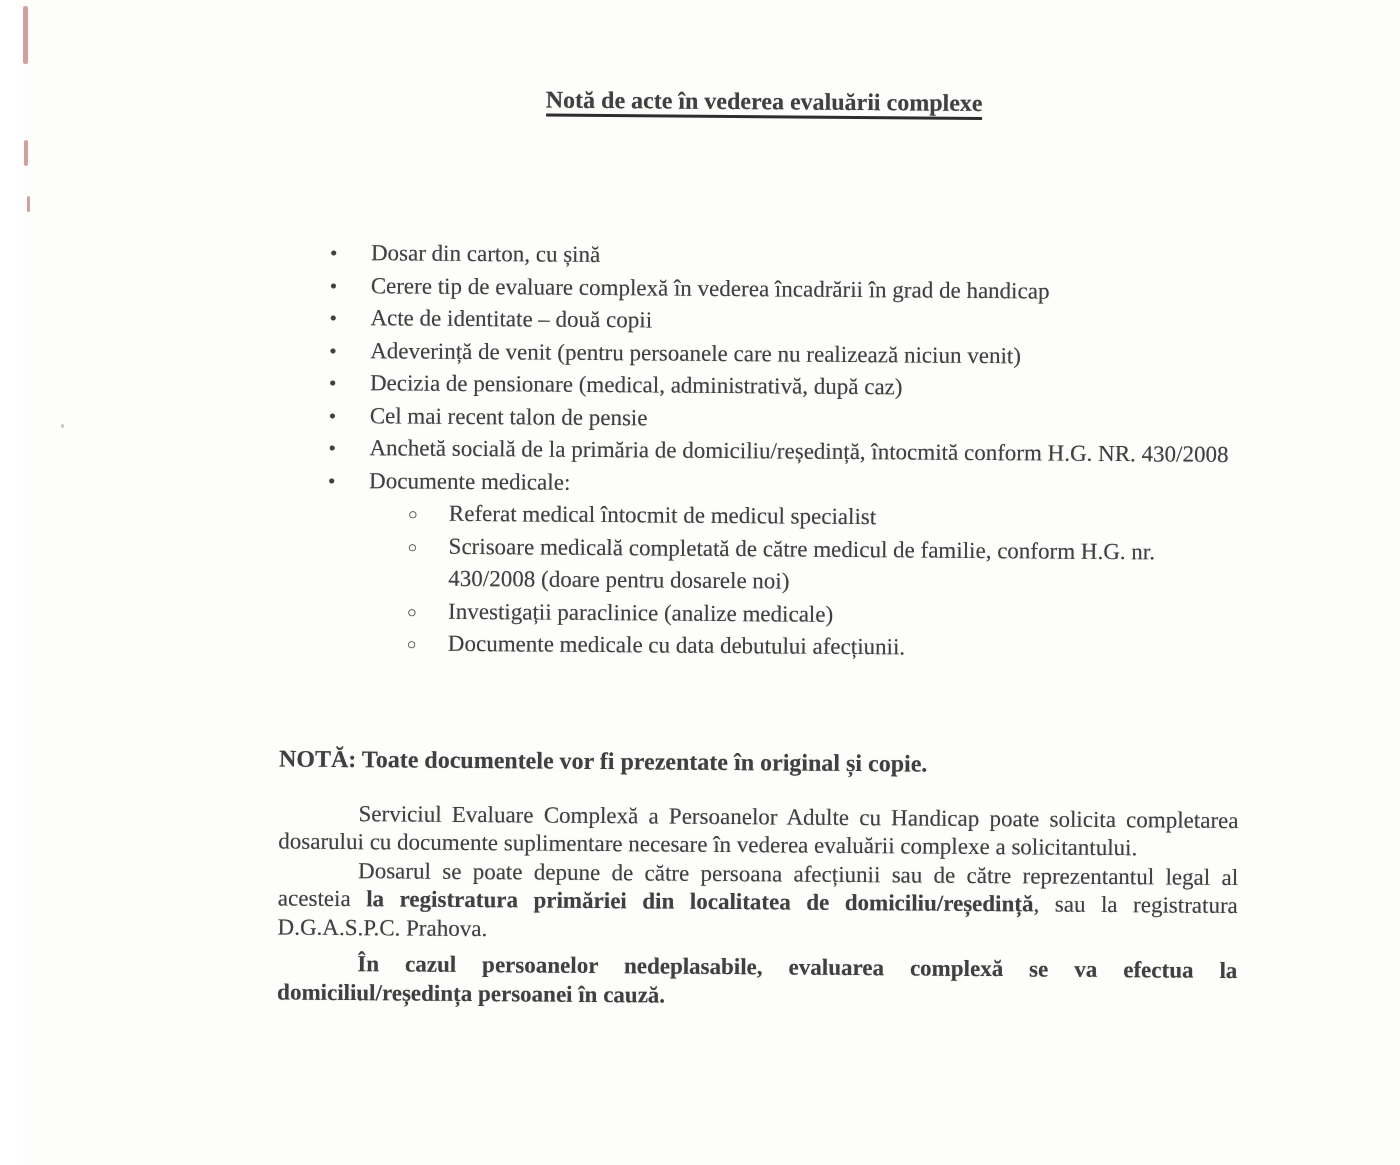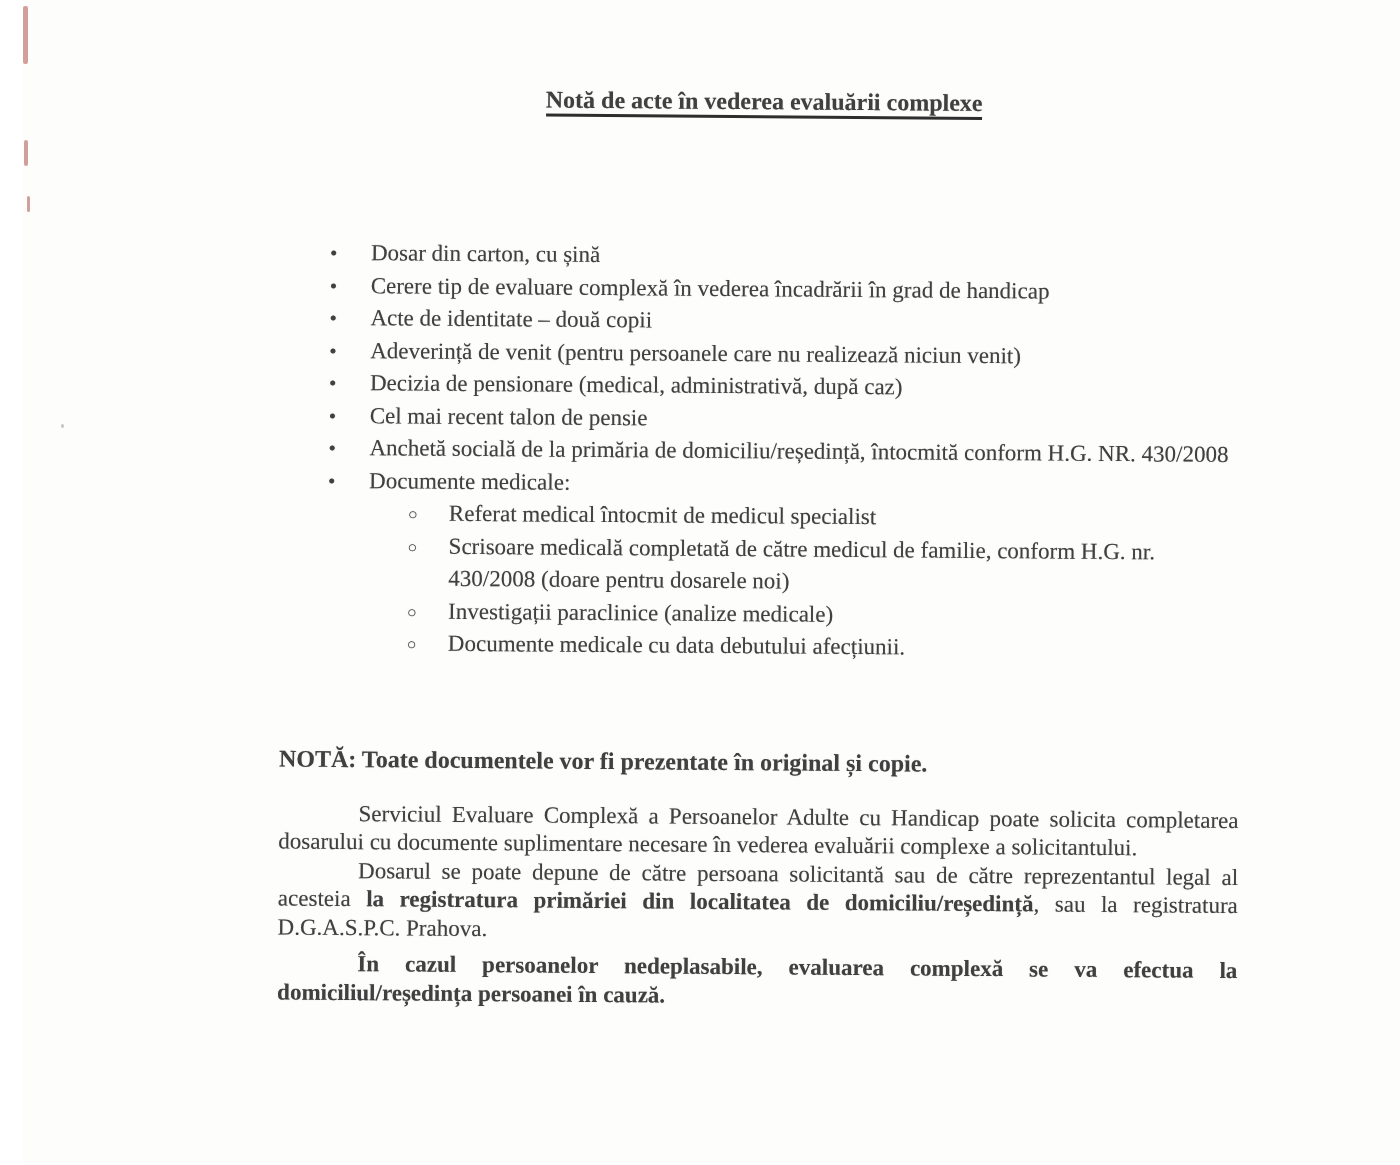--- a/index.html
+++ b/index.html
@@ -142,19 +142,19 @@
         <li class="sub-item"><span class="sub-bullet-marker">○</span><span>Referat medical întocmit de medicul specialist</span></li>
         <li class="sub-item"><span class="sub-bullet-marker">○</span><span>Scrisoare medicală completată de către medicul de familie, conform H.G. nr. 430/2008 (doare pentru dosarele noi)</span></li>
         <li class="sub-item"><span class="sub-bullet-marker">○</span><span>Investigații paraclinice (analize medicale)</span></li>
         <li class="sub-item"><span class="sub-bullet-marker">○</span><span>Documente medicale cu data debutului afecțiunii.</span></li>
       </ul>
 
       <p class="note-line"><span class="note-label">NOTĂ:</span><span> Toate documentele vor fi prezentate în original și copie.</span></p>
 
       <div class="body-paragraphs">
         <p class="para">Serviciul Evaluare Complexă a Persoanelor Adulte cu Handicap poate solicita completarea dosarului cu documente suplimentare necesare în vederea evaluării complexe a solicitantului.</p>
-        <p class="para"><span>Dosarul se poate depune de către persoana solicitantă sau de către reprezentantul legal al acesteia </span><span class="bold-inline">la registratura primăriei din localitatea de domiciliu/reședință</span><span>, sau la registratura D.G.A.S.P.C. Prahova.</span></p>
+        <p class="para"><span>Dosarul se poate depune de către persoana afecțiunii sau de către reprezentantul legal al acesteia </span><span class="bold-inline">la registratura primăriei din localitatea de domiciliu/reședință</span><span>, sau la registratura D.G.A.S.P.C. Prahova.</span></p>
         <p class="para para-3">În cazul persoanelor nedeplasabile, evaluarea complexă se va efectua la domiciliul/reședința persoanei în cauză.</p>
       </div>
 
     </div>
   </div>
 </div>
 
 </body></html>

